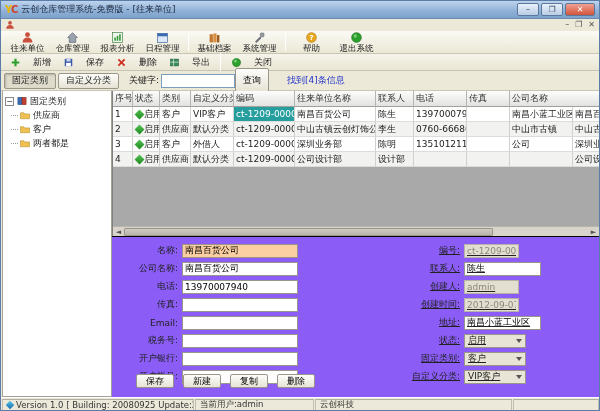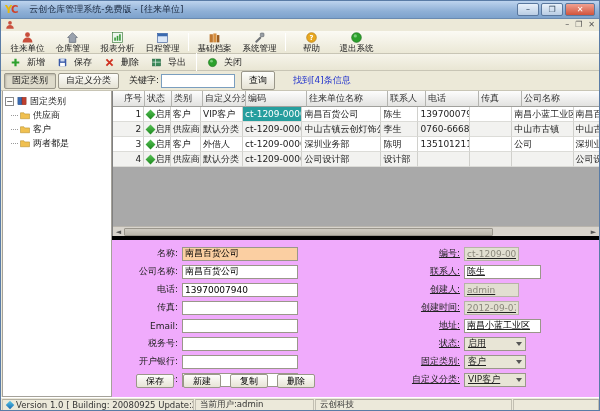--- a/index.html
+++ b/index.html
@@ -1,21 +1,21 @@
 <!DOCTYPE html>
 <html><head>
 <meta charset="utf-8">
 <style>
   * { margin:0; padding:0; box-sizing:border-box; }
   body { font-family:"DejaVu Sans","Liberation Sans",sans-serif; background:#888; }
   .window { position:relative; width:600px; height:411px; background:#ece9d8; border:1px solid #5a7ca6; overflow:hidden; font-size:9px; color:#222; }
 
   
   .titlebar { height:18px; background:linear-gradient(#bdd4ee,#8fb0d6 60%,#7da2cc); display:flex; align-items:center; padding:0 4px; border-bottom:1px solid #6a8ab0; }
-  .logo { font-size:10px; font-weight:bold; margin-right:12px; letter-spacing:-1px; }
+  .logo { font-size:10px; font-weight:bold; margin-right:4px; letter-spacing:-1px; }
   .logo .y { color:#e8b80a; } .logo .c { color:#d04028; }
   .title-text { font-size:9px; color:#1c2b42; flex:1; white-space:nowrap; overflow:hidden; }
   .winctl { display:flex; gap:2px; }
   .winbtn { width:22px; height:13px; border:1px solid #5a789e; border-radius:2px; background:linear-gradient(#e9f1fa,#b9cde4); display:flex; align-items:center; justify-content:center; font-size:8px; color:#30465e; line-height:1; }
   .winbtn.close { background:linear-gradient(#f0a090,#d2543c); color:#fff; width:30px; }
 
   
   .mdibar { height:12px; background:#ece9d8; display:flex; align-items:center; padding:0 4px; }
   .mdibar .spacer { flex:1; }
   .mdictl { display:flex; gap:6px; font-size:8px; color:#555; }
@@ -23,63 +23,63 @@
 
   
   .main-toolbar { height:23px; background:linear-gradient(#fbfaf4,#ebe8d6); border-bottom:1px solid #c8c5b5; display:flex; align-items:center; padding:0 4px; }
   .tb-item { width:45px; display:flex; flex-direction:column; align-items:center; justify-content:center; cursor:default; }
   .tb-item svg { width:13px; height:13px; display:block; }
   .tb-item .lbl { font-size:8.5px; white-space:nowrap; line-height:9px; }
   .tb-sep { width:1px; height:18px; background:#bdbaa9; border-right:1px solid #fff; margin:0 3px; }
 
   
   .action-toolbar { height:17px; background:linear-gradient(#f6f4ea,#e9e6d4); border-bottom:1px solid #c8c5b5; display:flex; align-items:center; padding:0 4px; gap:2px; }
-  .act-btn { display:flex; align-items:center; gap:6px; padding:1px 4px; border:1px solid transparent; border-radius:2px; }
+  .act-btn { display:flex; align-items:center; gap:12px; padding:1px 4px; border:1px solid transparent; border-radius:2px; }
   .act-btn svg { width:11px; height:11px; }
   .act-btn .lbl { font-size:9px; }
 
   
   .filter-bar { height:20px; background:#ece9d8; border-bottom:1px solid #c8c5b5; display:flex; align-items:center; padding:0 3px; }
   .ftab { height:16px; padding:0 7px; display:flex; align-items:center; border:1px solid #9a978a; background:linear-gradient(#fdfdfb,#e6e3d4); border-radius:2px; margin-right:2px; }
   .ftab.active { background:#dedbcb; box-shadow:inset 1px 1px 2px rgba(0,0,0,.18); }
   .kw-label { margin-left:8px; margin-right:2px; }
   .kw-input { width:74px; height:14px; border:1px solid #7a9ebf; background:#fff; font-size:9px; padding:0 2px; }
-  .search-btn { height:19px; padding:0 7px; margin-left:6px; border:1px solid #9a978a; background:linear-gradient(#fdfdfb,#e6e3d4); border-radius:2px; font-size:9px; }
+  .search-btn { height:25px; padding:0 7px; margin-left:0; border:1px solid #9a978a; background:linear-gradient(#fdfdfb,#e6e3d4); border-radius:2px; font-size:9px; }
   .result-text { color:#2233cc; margin-left:18px; }
 
   
   .content { display:flex; height:306px; }
   .tree-panel { width:110px; background:#fff; border:1px solid #a5a29a; border-top:none; margin-left:1px; padding:3px 2px; }
   .tree-root { display:flex; align-items:center; gap:2px; height:14px; }
   .expander { width:9px; height:9px; border:1px solid #888; background:#fff; display:flex; align-items:center; justify-content:center; font-size:8px; line-height:7px; color:#333; }
   .tree-item { display:flex; align-items:center; gap:2px; height:14px; margin-left:14px; position:relative; }
   .tree-item::before { content:""; position:absolute; left:-8px; top:7px; width:7px; border-top:1px dotted #999; }
   .tree-panel svg { width:12px; height:12px; }
 
   .right-panel { flex:1; display:flex; flex-direction:column; min-width:0; }
 
   
   .grid { height:145px; position:relative; background:#a9a9a9; border-left:1px solid #808080; overflow:hidden; }
   .grid-header { display:flex; height:16px; }
   .hcell { background:linear-gradient(#fdfdfd,#e2e2e0); border-right:1px solid #b4b4b0; border-bottom:1px solid #a0a09c; padding:0 2px; line-height:15px; white-space:nowrap; overflow:hidden; font-size:9px; color:#333; }
   .grid-row { display:flex; height:15px; background:#fff; }
   .grid-row.alt { background:#f2f2f0; }
   .cell { border-right:1px solid #d0d0cc; border-bottom:1px solid #dcdcd8; padding:0 2px; line-height:14px; white-space:nowrap; overflow:hidden; font-size:9px; }
-  .c0{width:32px;text-align:right} .c1{width:27px;display:flex;align-items:center;gap:1px}
+  .c0{width:20px;text-align:left} .c1{width:27px;display:flex;align-items:center;gap:1px}
   .c2{width:31px} .c3{width:43px} .c4{width:61px} .c5{width:81px} .c6{width:38px}
   .c7{width:53px} .c8{width:43px} .c9{width:63px} .c10{flex:1 1 26px; border-right:none}
   .cell.sel { background:#269e9e; color:#fff; }
   .diamond { width:7px; height:7px; background:linear-gradient(135deg,#55c055,#1e8a1e); transform:rotate(45deg); display:inline-block; flex:none; margin-left:1px; }
   .hscroll { position:absolute; left:0; right:0; bottom:0; height:10px; background:#d8d4cc; display:flex; align-items:center; border-top:1px solid #b8b4ac; }
   .harrow { width:11px; height:10px; display:flex; align-items:center; justify-content:center; font-size:7px; color:#555; background:#d8d4cc; }
   .hthumb { width:76%; height:8px; background:linear-gradient(#cfcbc2,#b9b5aa); border:1px solid #9a968c; border-radius:1px; }
   .htrack { flex:1; }
 
   
-  .form { flex:1; background:#f0abfc; border-top:4px solid #000000; position:relative; }
+  .form { flex:1; background:#8b5cf6; border-top:1px solid #000000; position:relative; }
   .fcol { position:absolute; top:6px; }
   .fcol.left { left:14px; }
   .fcol.right { left:288px;text-decoration:underline; }
   .frow { display:flex; align-items:center; height:15px; margin-bottom:3px; }
   .flabel { width:52px; text-align:right; margin-right:4px; white-space:nowrap; }
   .fcol.right .flabel { width:60px; }
   .finput { width:116px; height:14px; border:1px solid #9a978a; background:#fff; font-size:9px; padding:0 2px; font-family:inherit; }
   .finput.hl { background:#fbcfa2; }
   .finput.short { width:77px; }
   .finput.disabled { width:55px; background:#e2dfd1; color:#8b887c; border-color:#b6b3a6; }

